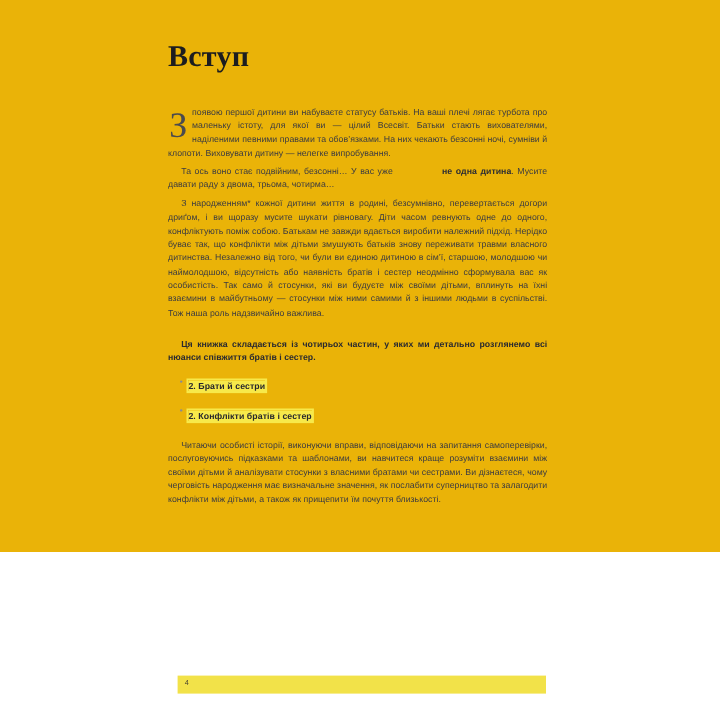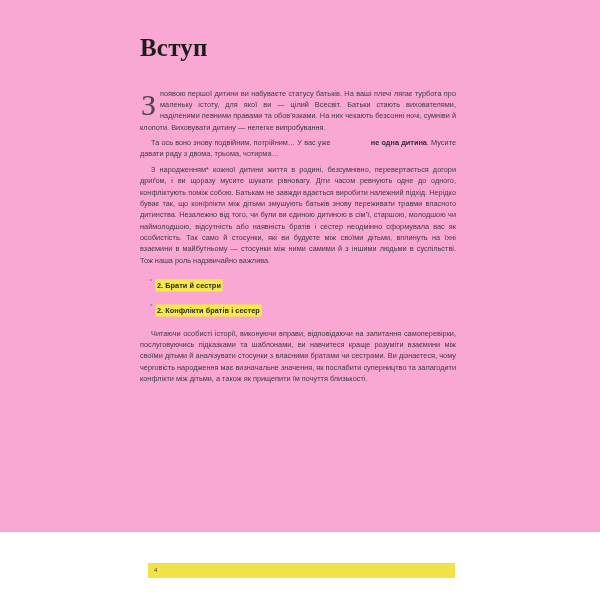--- a/index.html
+++ b/index.html
@@ -11,22 +11,22 @@
     width: 600px;
     height: 600px;
     overflow: hidden;
     font-family: "Liberation Sans", sans-serif;
     -webkit-font-smoothing: antialiased;
   }
 
   .page {
     position: relative;
     width: 600px;
-    height: 532px;
-    background: #f9a8d4;
+    height: 460px;
+    background: #eab308;
     box-sizing: border-box;
   }
 
   .content {
     position: absolute;
     left: 140px;
     top: 34px;
     width: 316px;
   }
 
@@ -154,27 +154,28 @@
 
   <div class="content">
 
     <h1 class="chapter-title">Вступ</h1>
 
     <p class="body-text dropcap-para">
       <span class="dropcap">З</span><span>появою першої дитини ви набуваєте статусу батьків. На ваші плечі лягає турбота про маленьку істоту, для якої ви — цілий Всесвіт. Батьки стають вихователями, наділеними певними правами та обов’язками. На них чекають безсонні ночі, сумніви й клопоти. Виховувати дитину — нелегке випробування.</span>
     </p>
 
     <p class="body-text para-indent para-gap">
-      <span>Та ось воно знову подвійним, потрійним… У вас уже </span><span class="bold">не одна дитина</span><span>. Мусите давати раду з двома, трьома, чотирма…</span>
+      <span>Та ось воно стає подвійним, безсонні… У вас уже </span><span class="bold">не одна дитина</span><span>. Мусите давати раду з двома, трьома, чотирма…</span>
     </p>
 
     <p class="body-text para-indent para-gap">
       <span class="ital">З народженням*</span><span> кожної дитини життя в родині, безсумнівно, перевертається догори дриґом, і ви щоразу мусите шукати рівновагу. Діти часом ревнують одне до одного, конфліктують поміж собою. Батькам не завжди вдається виробити належний підхід. Нерідко буває так, що конфлікти між дітьми змушують батьків знову переживати травми власного дитинства. Незалежно від того, чи були ви єдиною дитиною в сім’ї, старшою, молодшою чи наймолодшою, відсутність або наявність братів і сестер неодмінно сформувала вас як особистість. Так само й стосунки, які ви будуєте між своїми дітьми, вплинуть на їхні взаємини в майбутньому — стосунки між ними самими й з іншими людьми в суспільстві. Тож наша роль надзвичайно важлива.</span>
     </p>
 
+    <p class="lead-bold">Ця книжка складається із чотирьох частин, у яких ми детально розглянемо всі нюанси співжиття братів і сестер.</p>
 
     <ul class="toc-list">
       <li>
         <span class="toc-label">2. Брати й сестри</span>
       </li>
       <li>
         <span class="toc-label">2. Конфлікти братів і сестер</span>
       </li>
     </ul>
 

